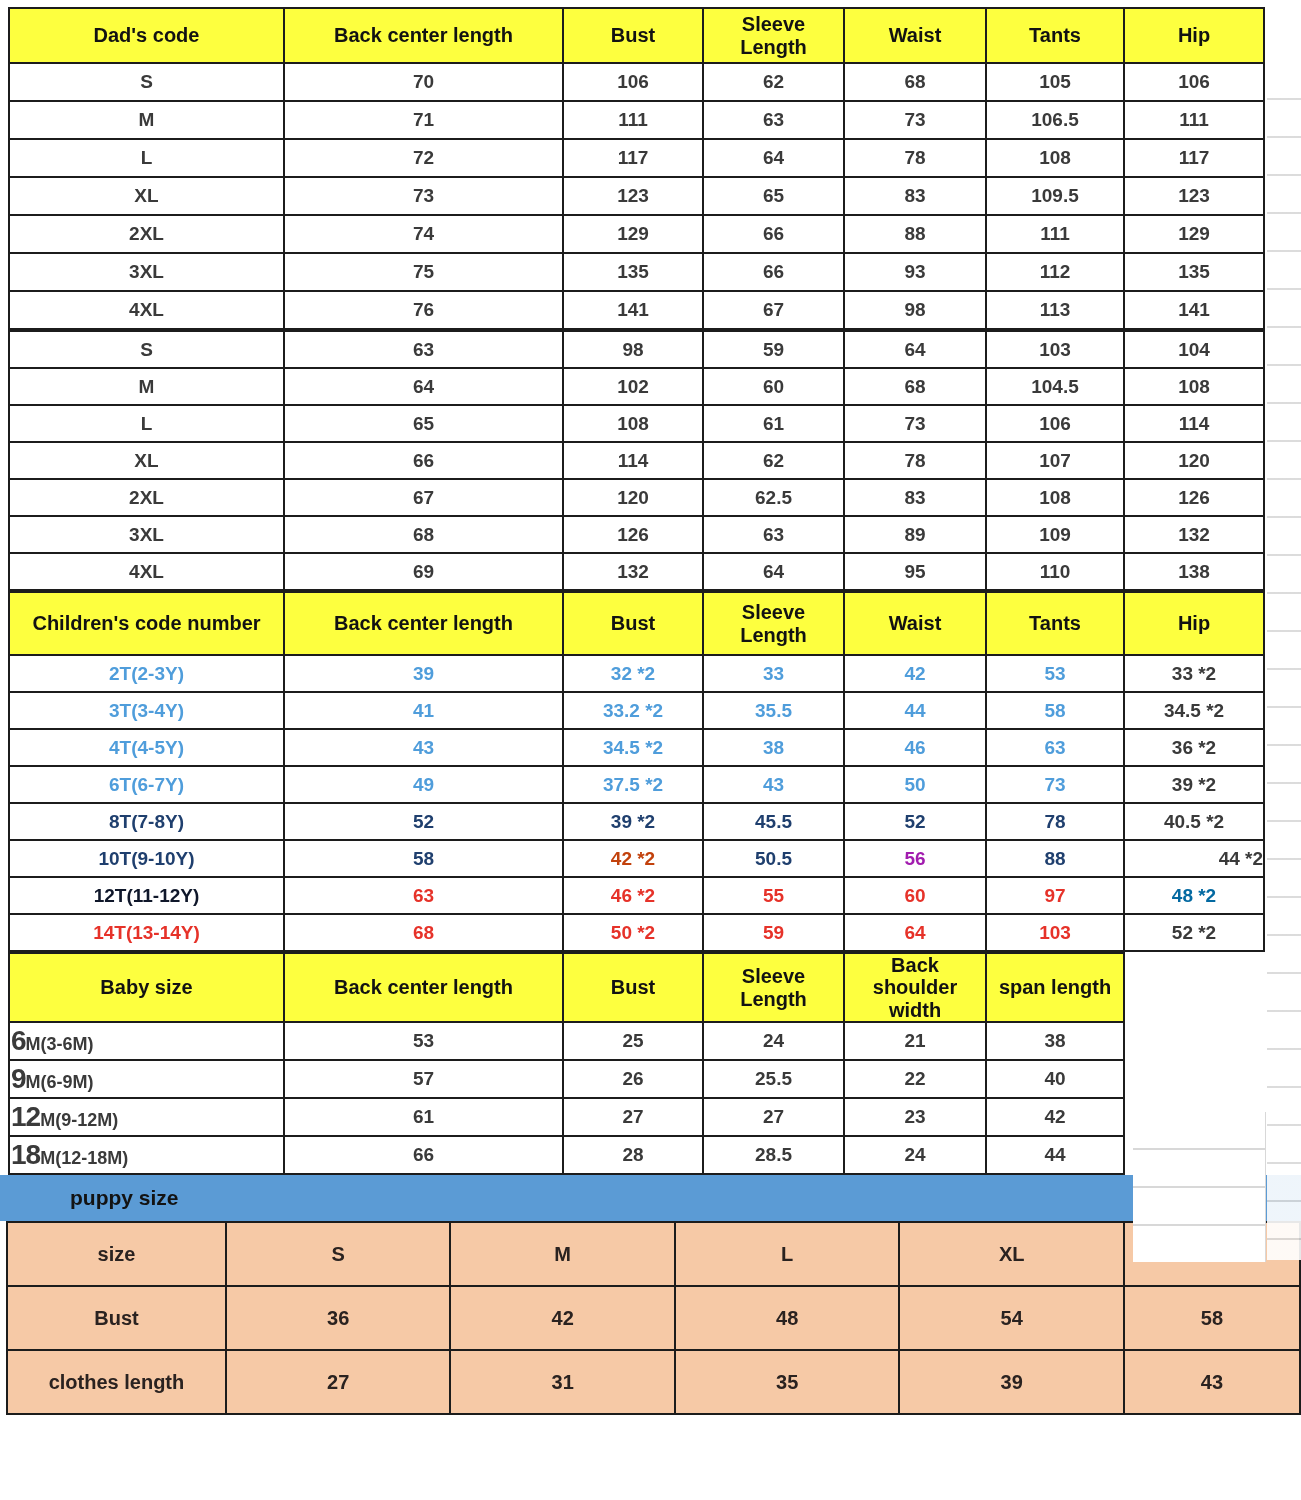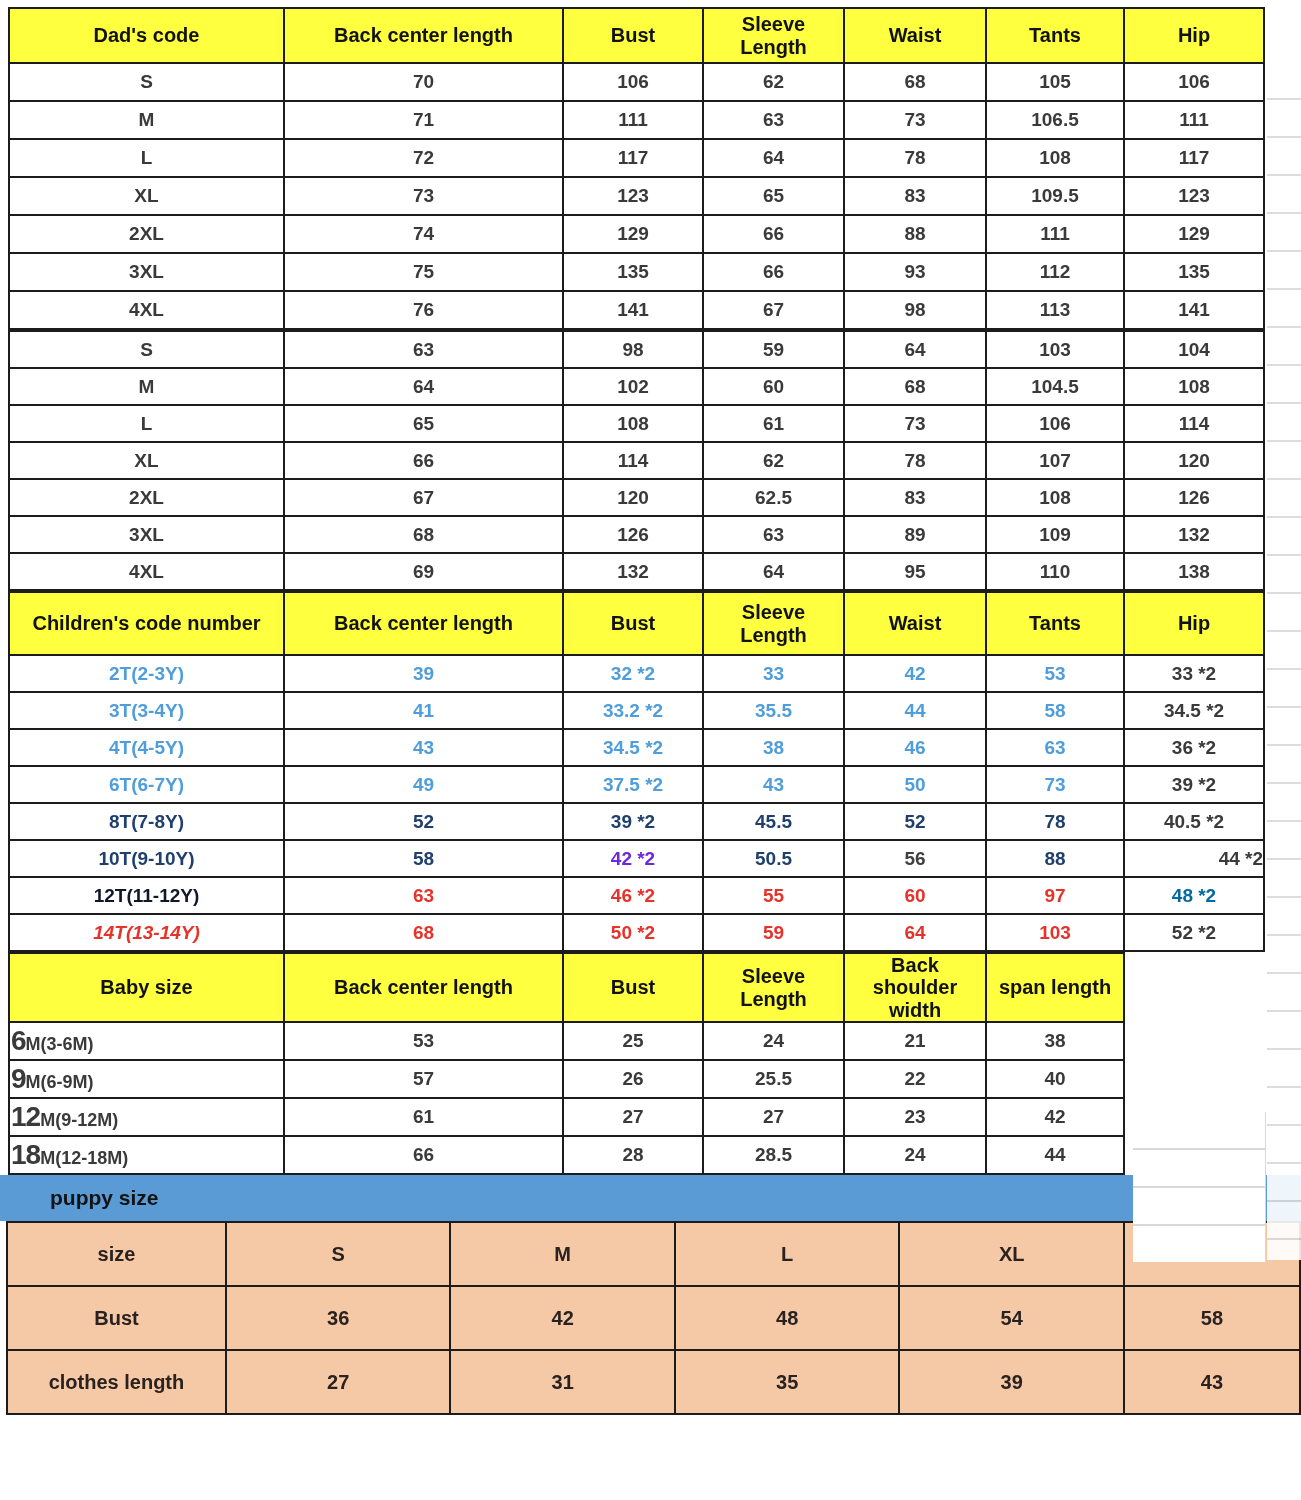--- a/index.html
+++ b/index.html
@@ -30,21 +30,21 @@
   .sec-children tr.row{height:37px;}
   .sec-baby tr.hdr{height:63px;}
   .sec-baby tr.row{height:38px;}
   .sec-baby th{font-size:18px;}
   .sec-baby td.label-cell{text-align:left;padding-left:1px;}
   .baby-big{font-size:28px;letter-spacing:-1px;}
   .baby-rest{font-size:18px;}
 
   .banner{
     height:46px;background:#5b9bd5;display:flex;align-items:center;
-    padding-left:50px;box-sizing:border-box;margin-top:0;
+    padding-left:70px;box-sizing:border-box;margin-top:0;
   }
   .banner span{font-weight:bold;font-size:21px;color:#131313;}
 
   table.sec-puppy{margin-left:6px;}
   table.sec-puppy td{
     background:#f6c9a6;color:#2a2220;font-size:20px;
   }
   .sec-puppy tr.row{height:64px;}
 
   
@@ -292,37 +292,37 @@
           <td style="color: rgb(31, 63, 110);">52</td>
           <td style="color: rgb(31, 63, 110);">39 *2</td>
           <td style="color: rgb(31, 63, 110);">45.5</td>
           <td style="color: rgb(31, 63, 110);">52</td>
           <td style="color: rgb(31, 63, 110);">78</td>
           <td style="color: rgb(58, 58, 58);">40.5 *2</td>
         </tr>
         <tr class="row">
           <td style="color: rgb(31, 63, 110);">10T(9-10Y)</td>
           <td style="color: rgb(31, 63, 110);">58</td>
-          <td style="color: #6d28d9;">42 *2</td>
+          <td style="color: #c2410c;">42 *2</td>
           <td style="color: rgb(31, 63, 110);">50.5</td>
-          <td style="color: #404040;">56</td>
+          <td style="color: #a21caf;">56</td>
           <td style="color: rgb(31, 63, 110);">88</td>
           <td style="color: rgb(58, 58, 58); text-align: right;">44 *2</td>
         </tr>
         <tr class="row">
           <td style="color: #0f172a;">12T(11-12Y)</td>
           <td style="color: rgb(230, 50, 41);">63</td>
           <td style="color: rgb(230, 50, 41);">46 *2</td>
           <td style="color: rgb(230, 50, 41);">55</td>
           <td style="color: rgb(230, 50, 41);">60</td>
           <td style="color: rgb(230, 50, 41);">97</td>
           <td style="color: #0369a1;">48 *2</td>
         </tr>
         <tr class="row">
-          <td style="color: rgb(230, 50, 41); font-style: italic;">14T(13-14Y)</td>
+          <td style="color: rgb(230, 50, 41);">14T(13-14Y)</td>
           <td style="color: rgb(230, 50, 41);">68</td>
           <td style="color: rgb(230, 50, 41);">50 *2</td>
           <td style="color: rgb(230, 50, 41);">59</td>
           <td style="color: rgb(230, 50, 41);">64</td>
           <td style="color: rgb(230, 50, 41);">103</td>
           <td style="color: rgb(58, 58, 58);">52 *2</td>
         </tr>
       </tbody>
     </table>
 

